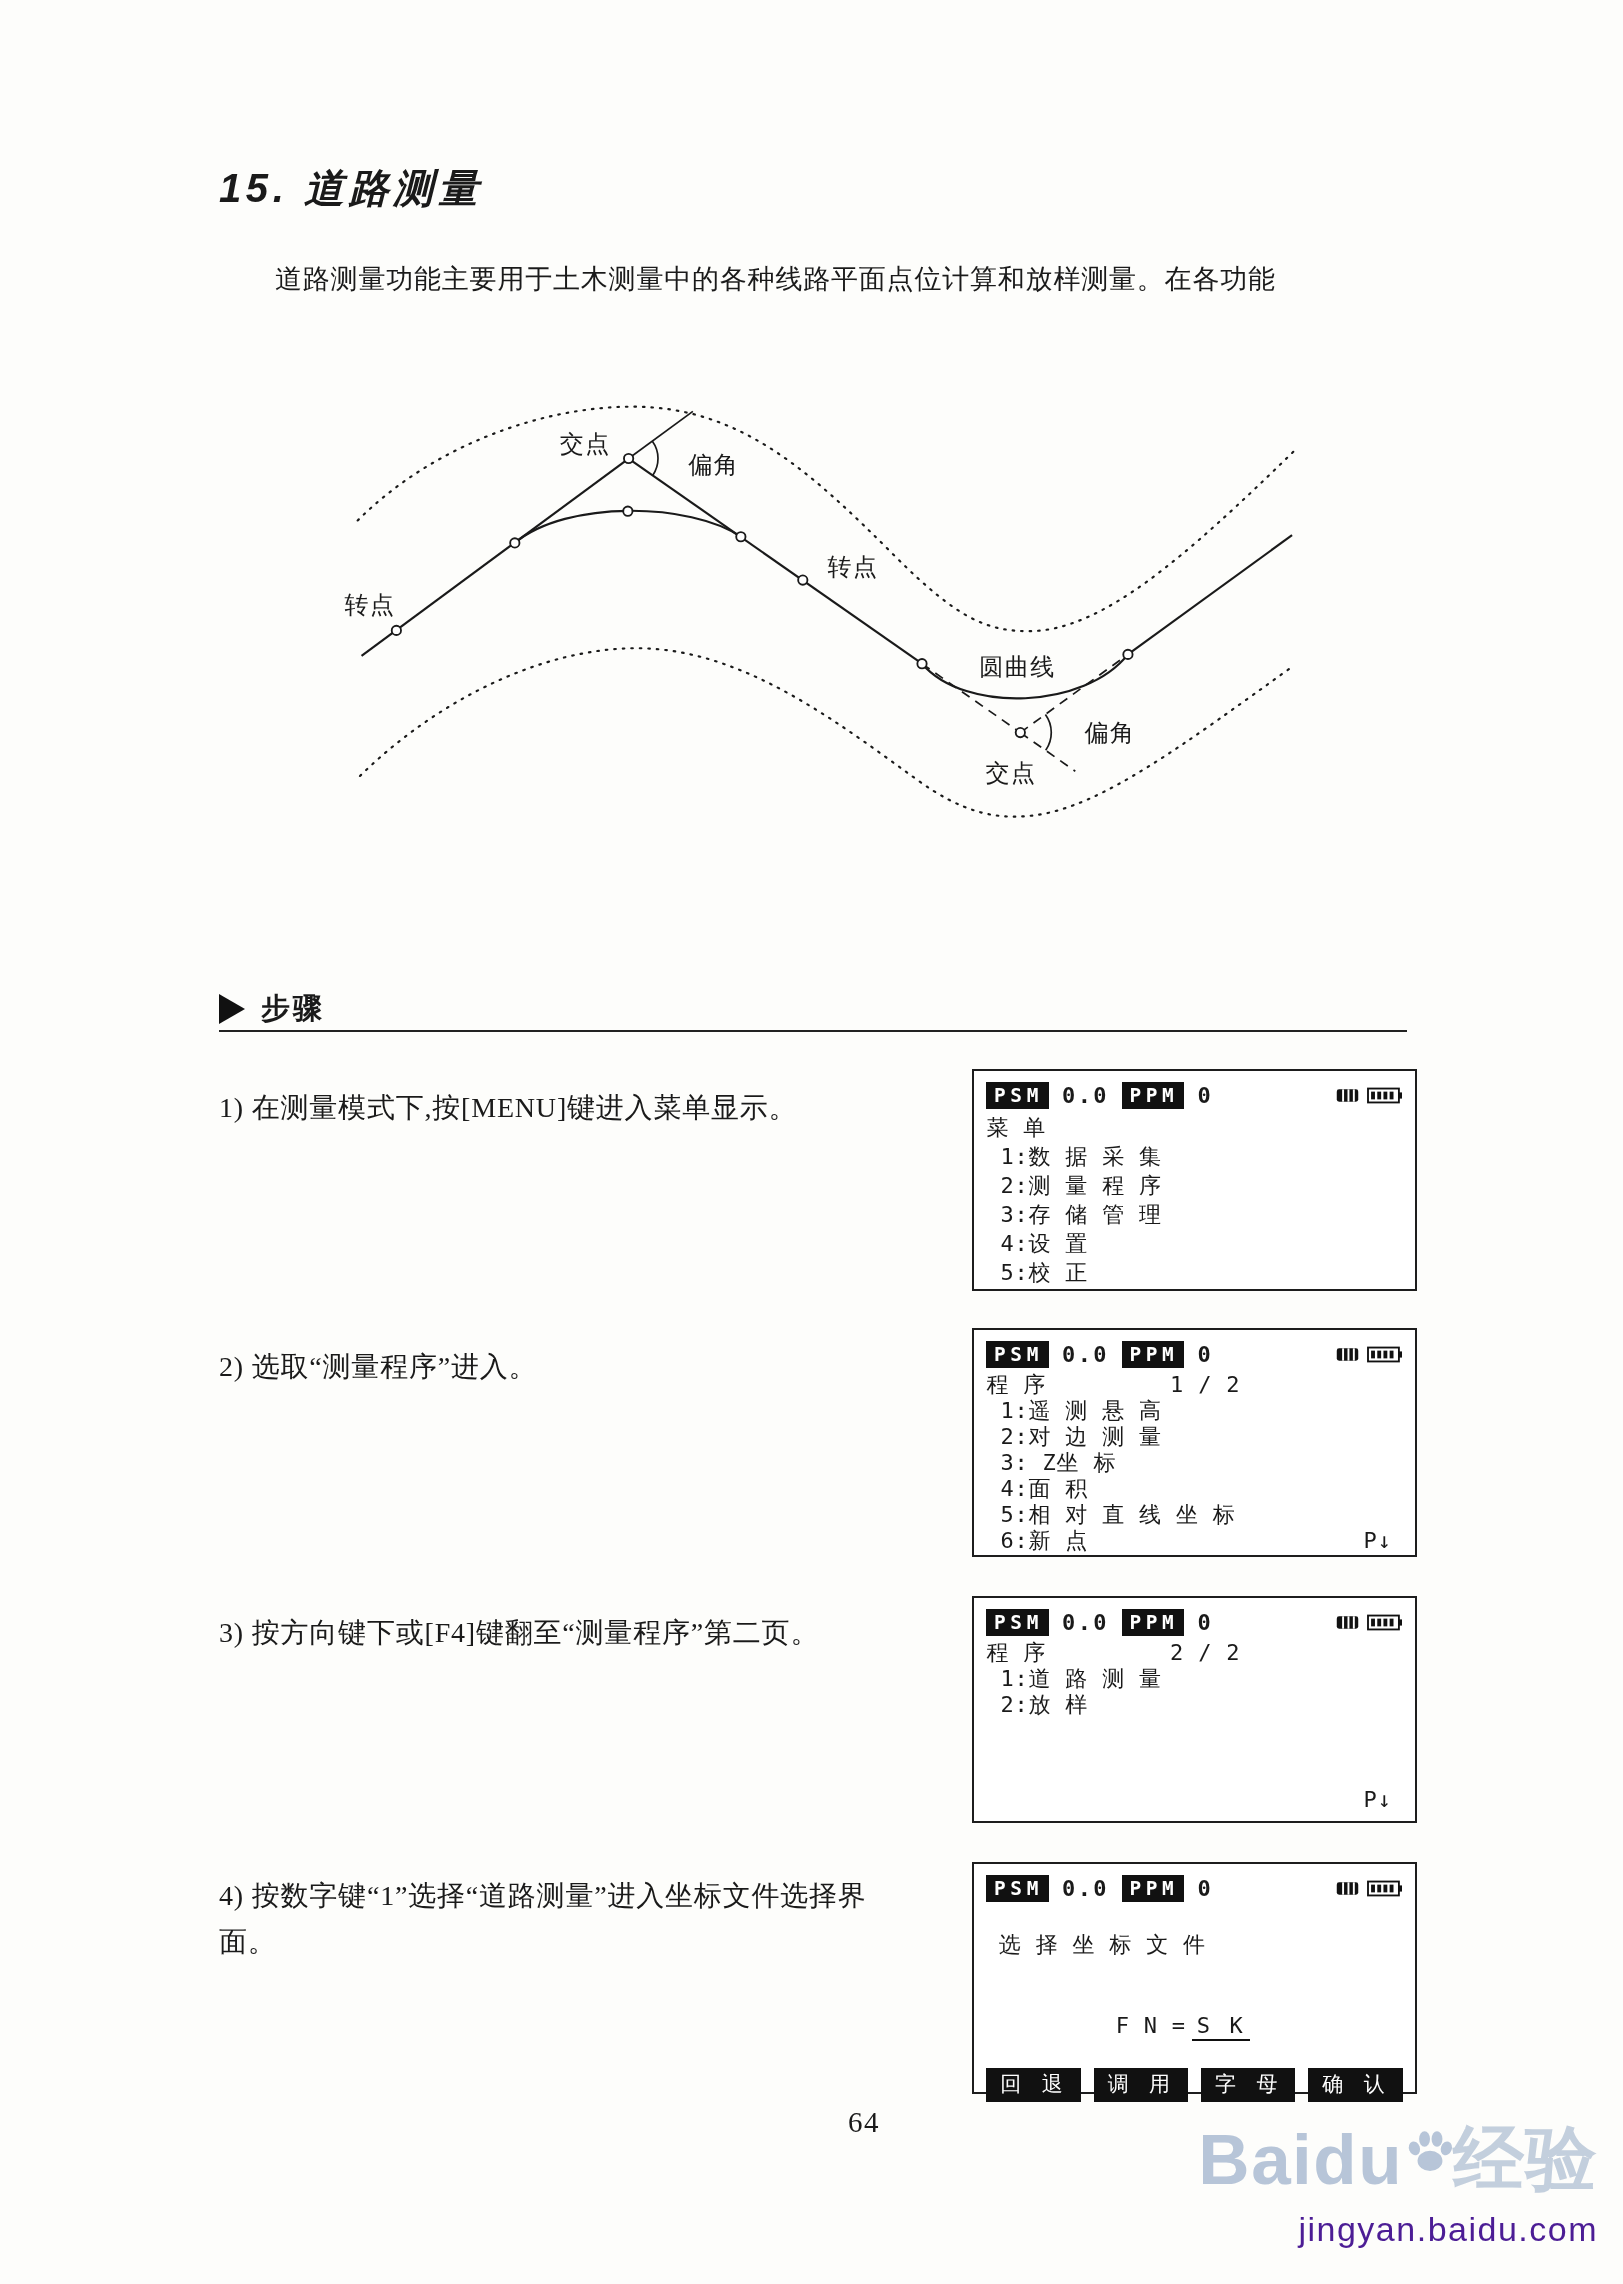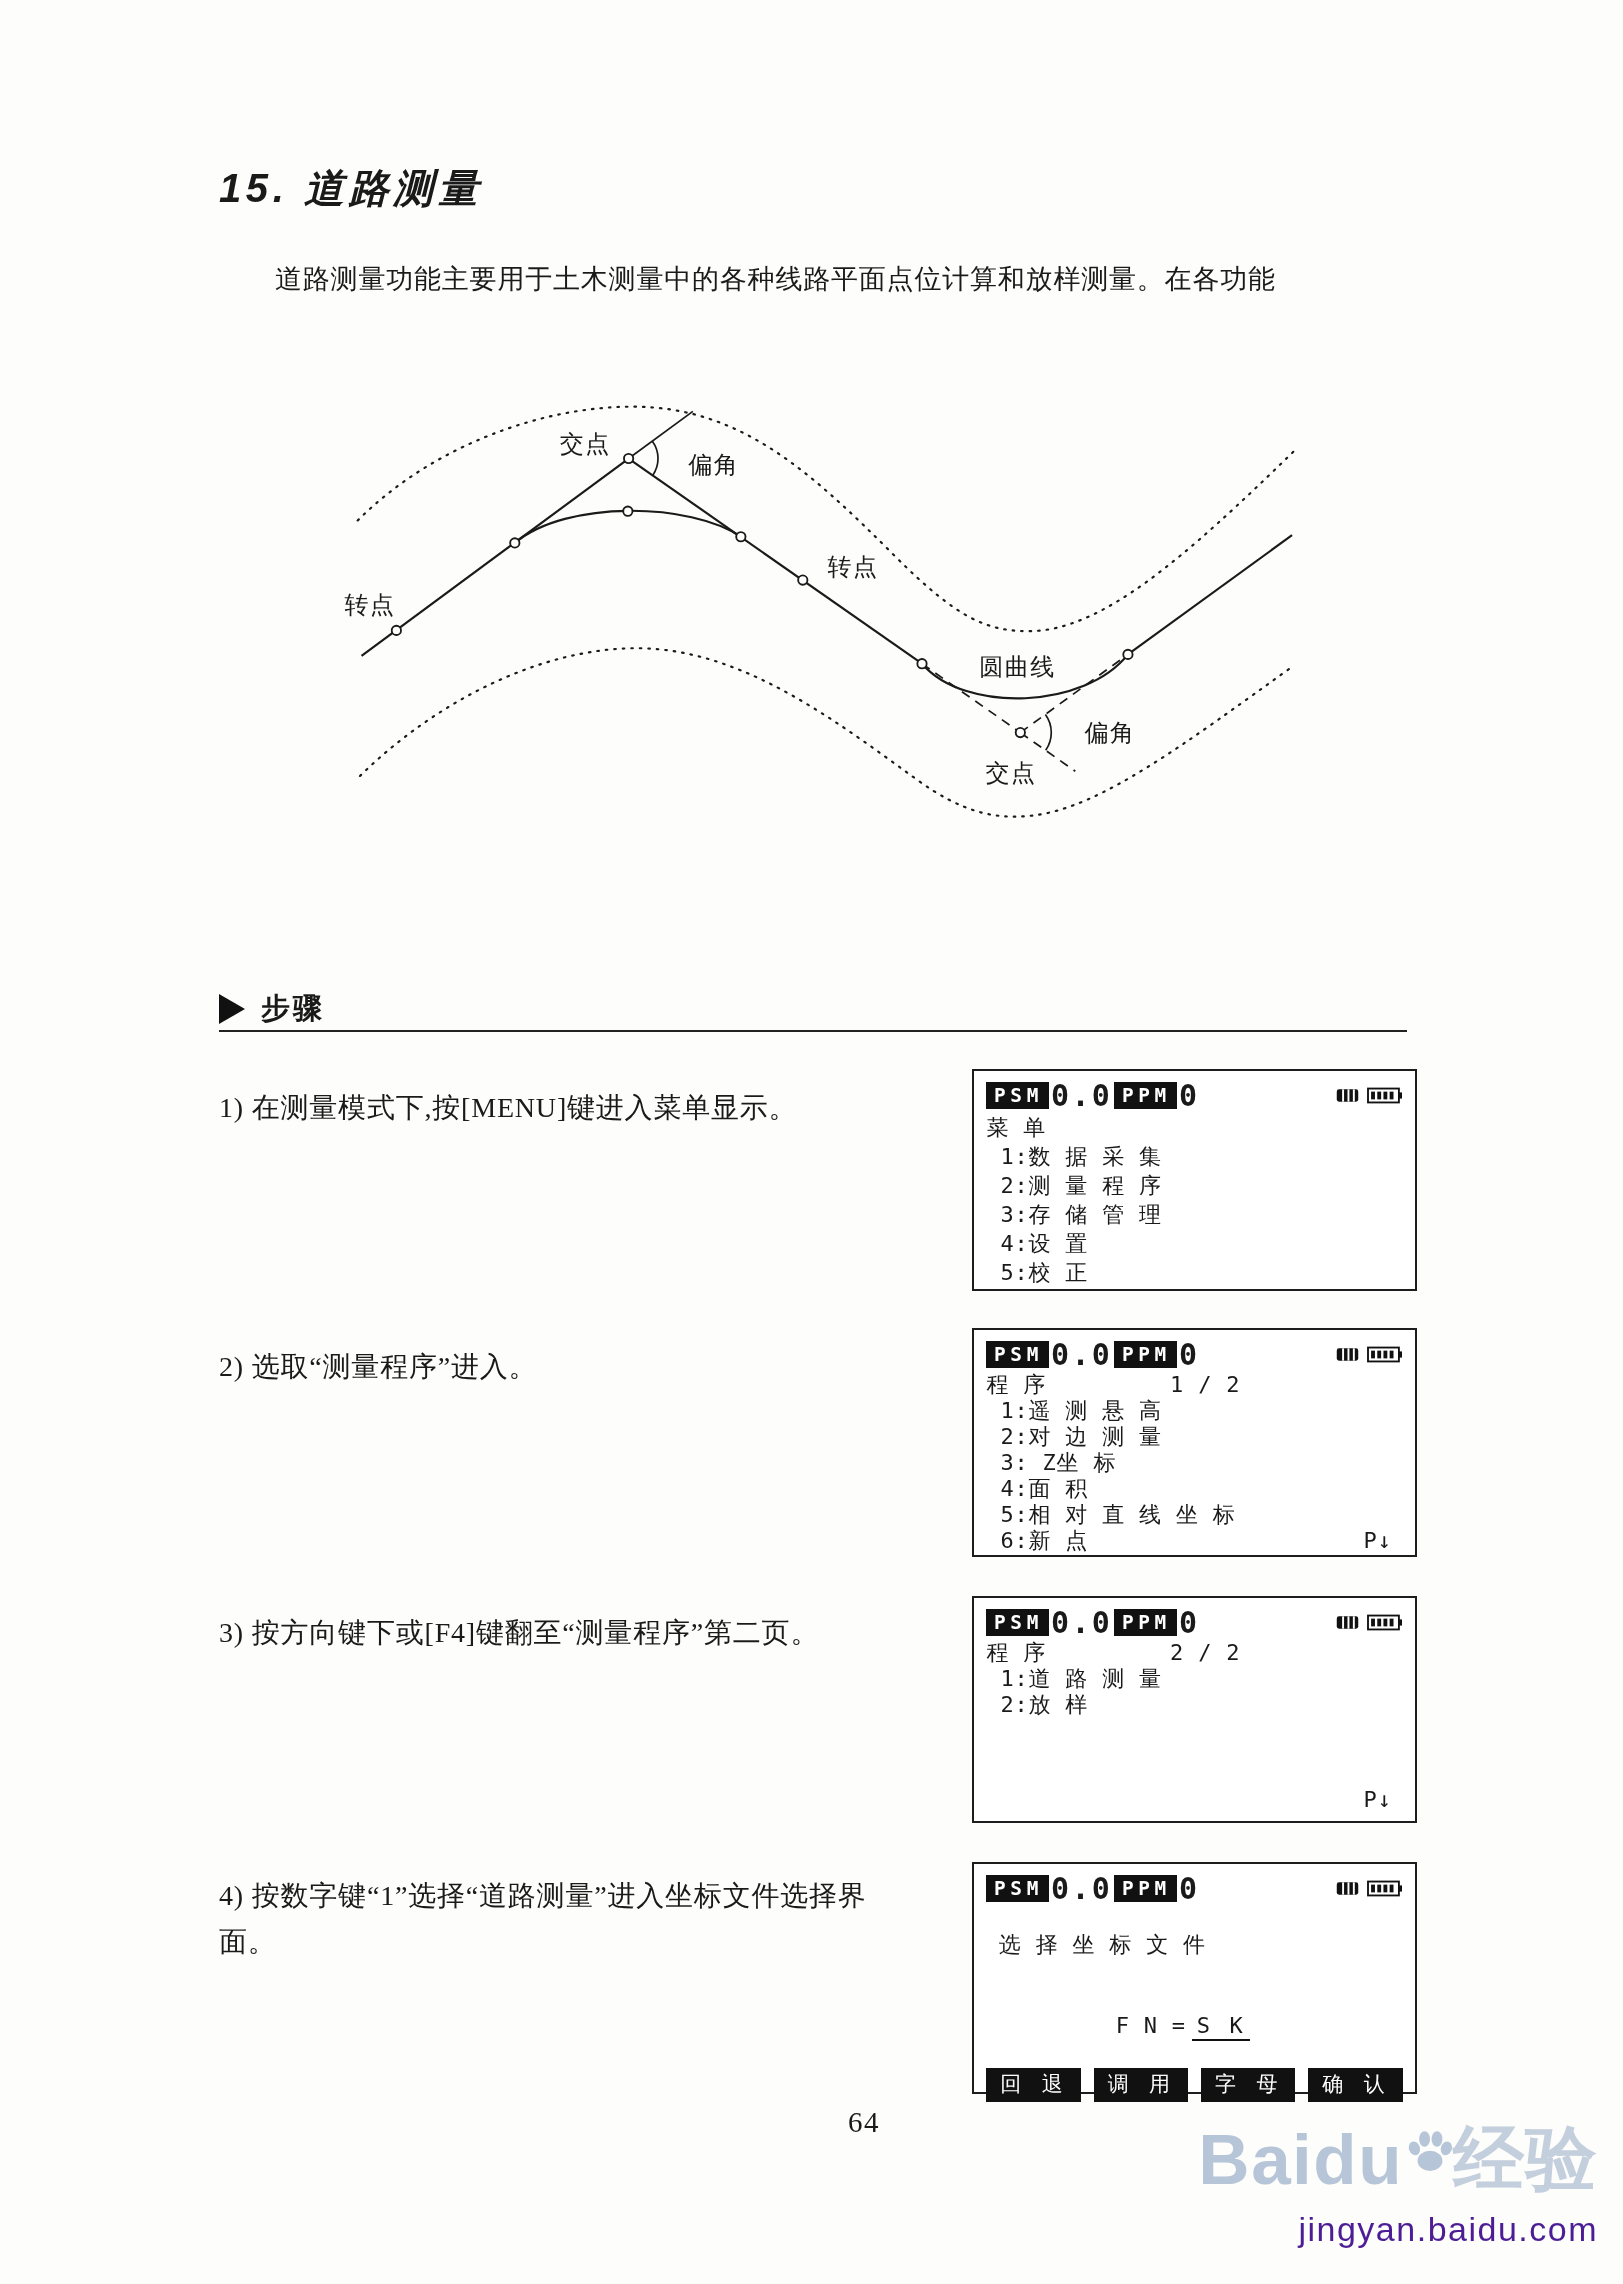--- a/index.html
+++ b/index.html
@@ -47,23 +47,23 @@
     border:2.3px solid #1d1d1d; padding:7.7px 12.4px;
     display:flex; flex-direction:column;
     font-family:"DejaVu Sans Mono","Liberation Mono",monospace;
     font-size:22px; letter-spacing:0.8px;
   }
   .lcd1 { top:1069px; height:222px; }
   .lcd2 { top:1328px; height:229px; }
   .lcd3 { top:1596px; height:227px; }
   .lcd4 { top:1862px; height:232px; }
 
-  .status { display:flex; align-items:center; gap:2px; height:34px; flex:none; }
+  .status { display:flex; align-items:center; gap:13px; height:34px; flex:none; }
   .chip { background:#111; color:#fff; font-weight:bold; padding:0.8px 6.2px 0.8px 7.7px; letter-spacing:4.6px; font-size:19.4px; line-height:25px; }
-  .val { font-weight:bold; letter-spacing:2.3px; font-size:30px; }
+  .val { font-weight:bold; letter-spacing:2.3px; font-size:22px; }
   .icons { margin-left:auto; display:flex; align-items:center; gap:7.7px; }
 
   .line, .titlerow, .lastrow, .prompt { line-height:26px; white-space:pre; flex:none; }
   .lcd1 .line { line-height:29px; }
   .titlerow { display:flex; }
   .titlerow .pg { margin-left:124px; }
   .lastrow { display:flex; }
   .pdn { margin-left:auto; padding-right:11px; }
   .spacer { flex:1; }
   .prompt { margin-top:26px; padding-left:12.4px; }

